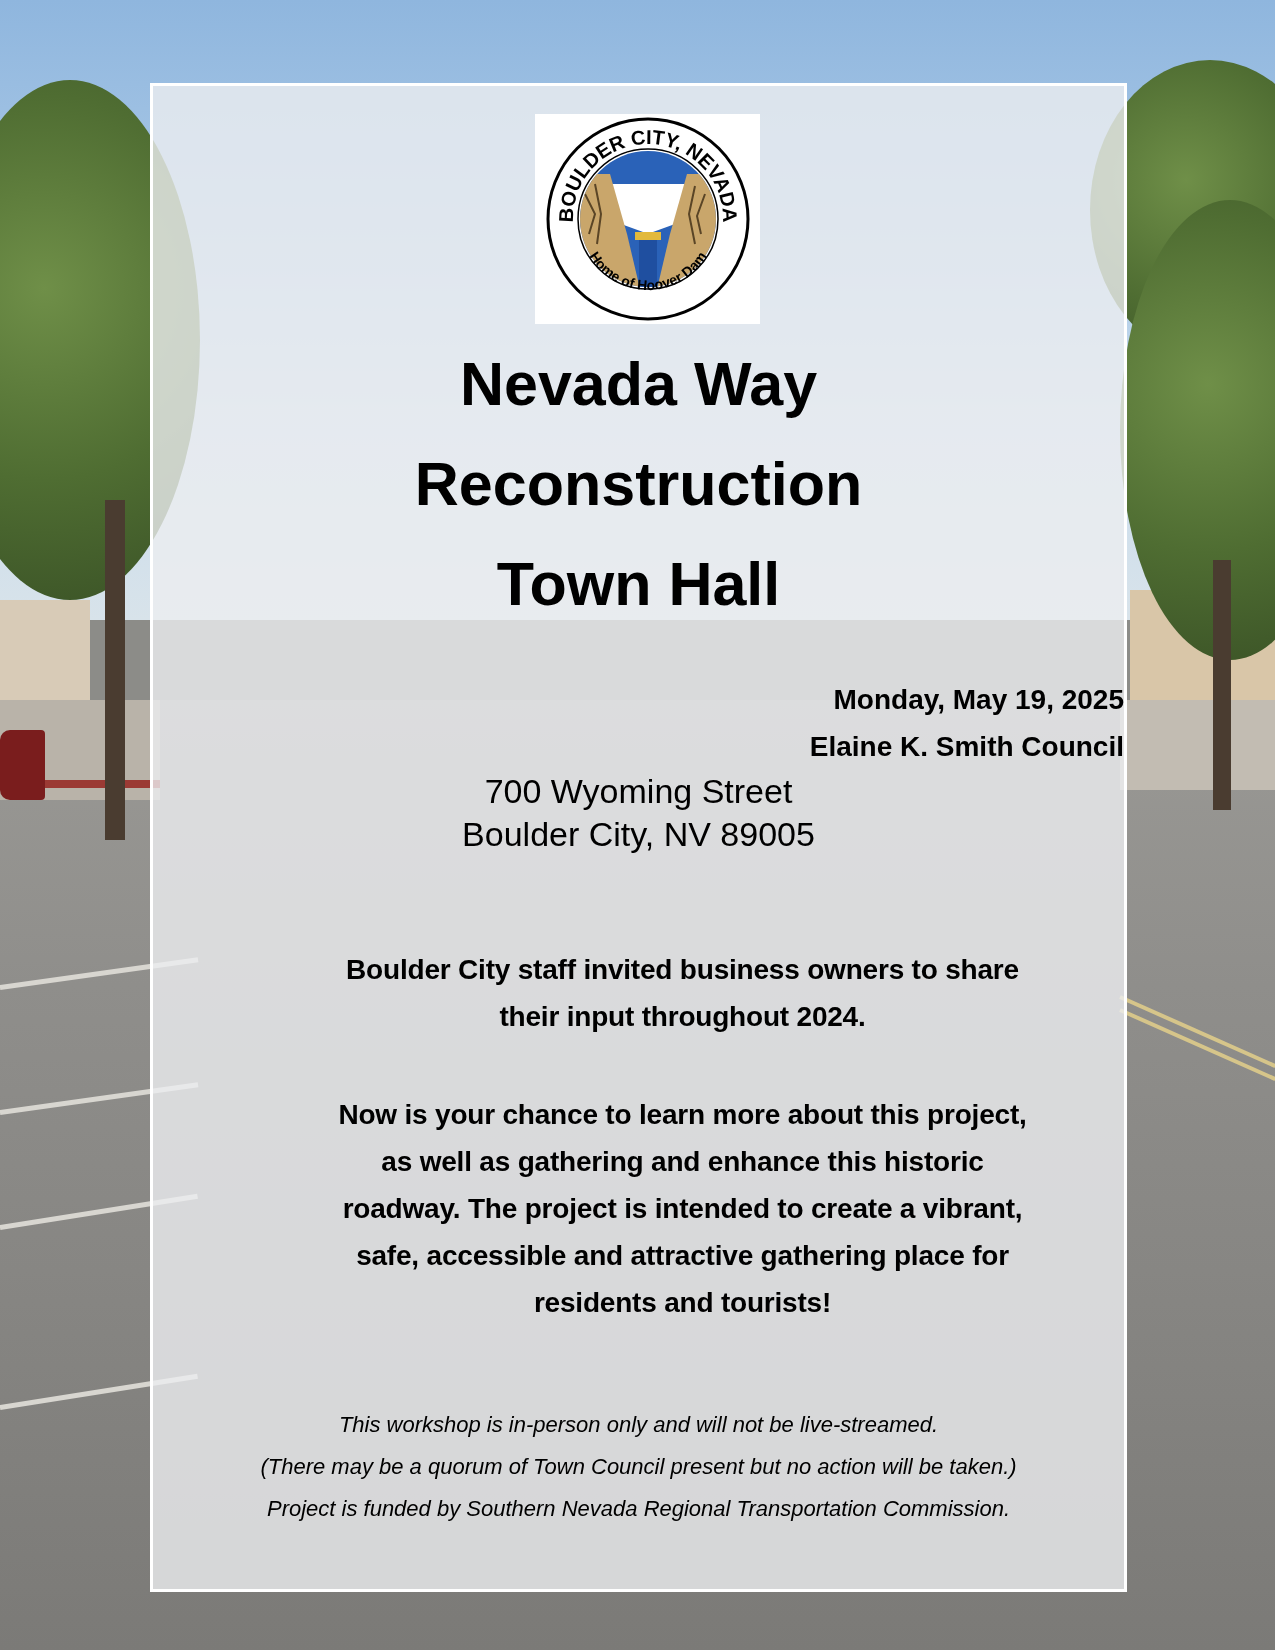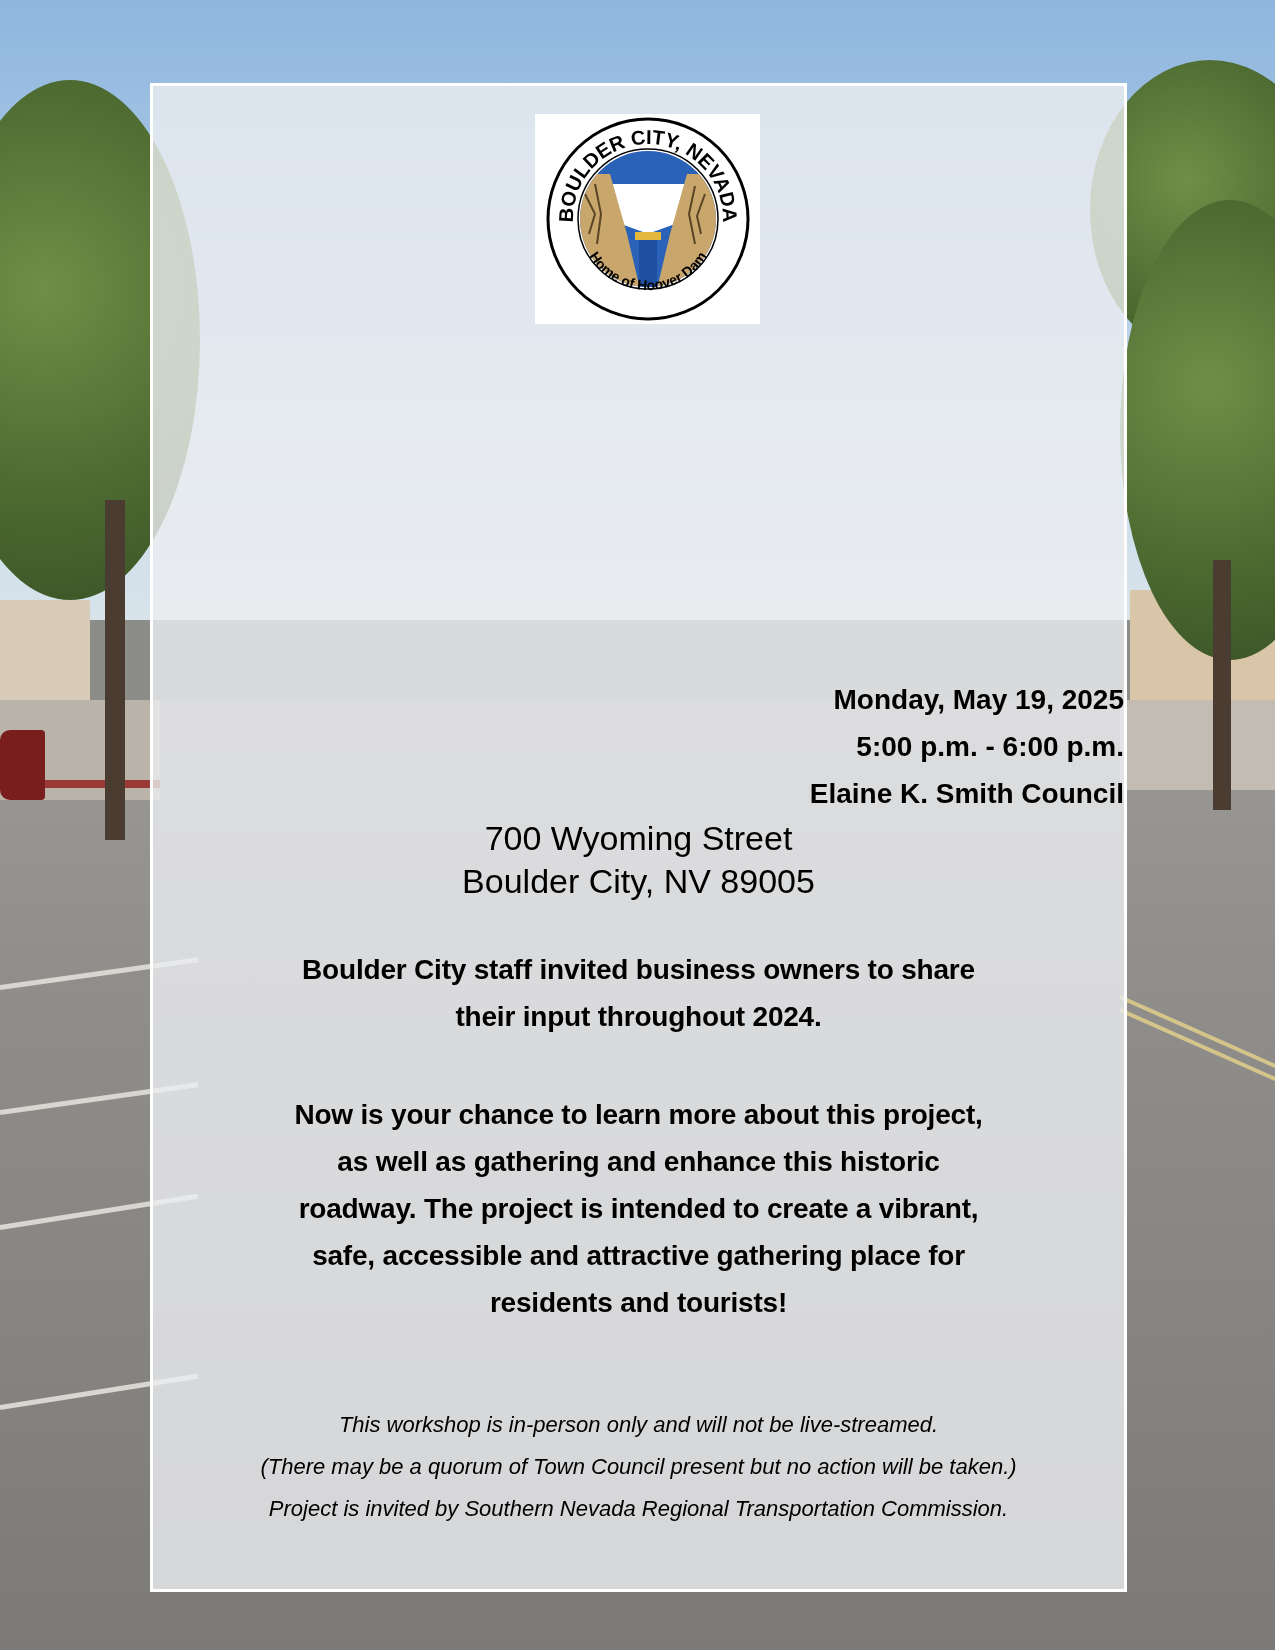--- a/index.html
+++ b/index.html
@@ -45,21 +45,21 @@
   .logo-box svg { position:absolute; left:0; top:0; }
 
   .center { position: absolute; left: 0; width: 971px; text-align: center; color: #000; white-space: nowrap; }
   .title {
     font-weight: 700; font-size: 61px; line-height: 100px;
     top: 248px;
   }
   .event-bold { font-weight: 700; font-size: 28px; line-height: 47px; text-align: right; }
   .event-reg  { font-weight: 400; font-size: 34px; line-height: 43px; }
   .event { top: 590px; }
-  .para { font-weight: 700; font-size: 28px; line-height: 47px; letter-spacing: -0.2px; }
+  .para { font-weight: 700; font-size: 28px; line-height: 47px; letter-spacing: -0.2px; margin-left: 44px; }
   .para1 { top: 860px; }
   .para2 { top: 1005px; }
   .notes { font-style: italic; font-size: 22px; line-height: 42px; top: 1318px; text-align: center; }
   .line { display:block; }
 </style>
 </head>
 <body>
 
 <div class="bg">
   <div class="sky"></div>
@@ -109,24 +109,28 @@
       </g>
       <text font-family="Liberation Sans, sans-serif" font-weight="700" font-size="20" fill="#000">
         <textPath href="#arcTop" startOffset="50%" text-anchor="middle">BOULDER CITY, NEVADA</textPath>
       </text>
       <text font-family="Liberation Sans, sans-serif" font-weight="700" font-size="14" fill="#000">
         <textPath href="#arcBot" startOffset="50%" text-anchor="middle">Home of Hoover Dam</textPath>
       </text>
     </svg>
   </div>
 
+  <div class="center title">
+    <span class="line">Nevada Way</span>
+    <span class="line">Reconstruction</span>
+    <span class="line">Town Hall</span>
+  </div>
 
   <div class="center event">
     <span class="line event-bold">Monday, May 19, 2025</span>
-    <span class="line event-bold">5:00 p.m. - 6:00 p.m.</span>
     <span class="line event-bold">Elaine K. Smith Council</span>
     <span class="line event-reg">700 Wyoming Street</span>
     <span class="line event-reg">Boulder City, NV 89005</span>
   </div>
 
   <div class="center para para1">
     <span class="line">Boulder City staff invited business owners to share</span>
     <span class="line">their input throughout 2024.</span>
   </div>
 
@@ -134,15 +138,15 @@
     <span class="line">Now is your chance to learn more about this project,</span>
     <span class="line">as well as gathering and enhance this historic</span>
     <span class="line">roadway. The project is intended to create a vibrant,</span>
     <span class="line">safe, accessible and attractive gathering place for</span>
     <span class="line">residents and tourists!</span>
   </div>
 
   <div class="center notes">
     <span class="line">This workshop is in-person only and will not be live-streamed.</span>
     <span class="line">(There may be a quorum of Town Council present but no action will be taken.)</span>
-    <span class="line">Project is invited by Southern Nevada Regional Transportation Commission.</span>
+    <span class="line">Project is funded by Southern Nevada Regional Transportation Commission.</span>
   </div>
 </div>
 
 </body></html>

